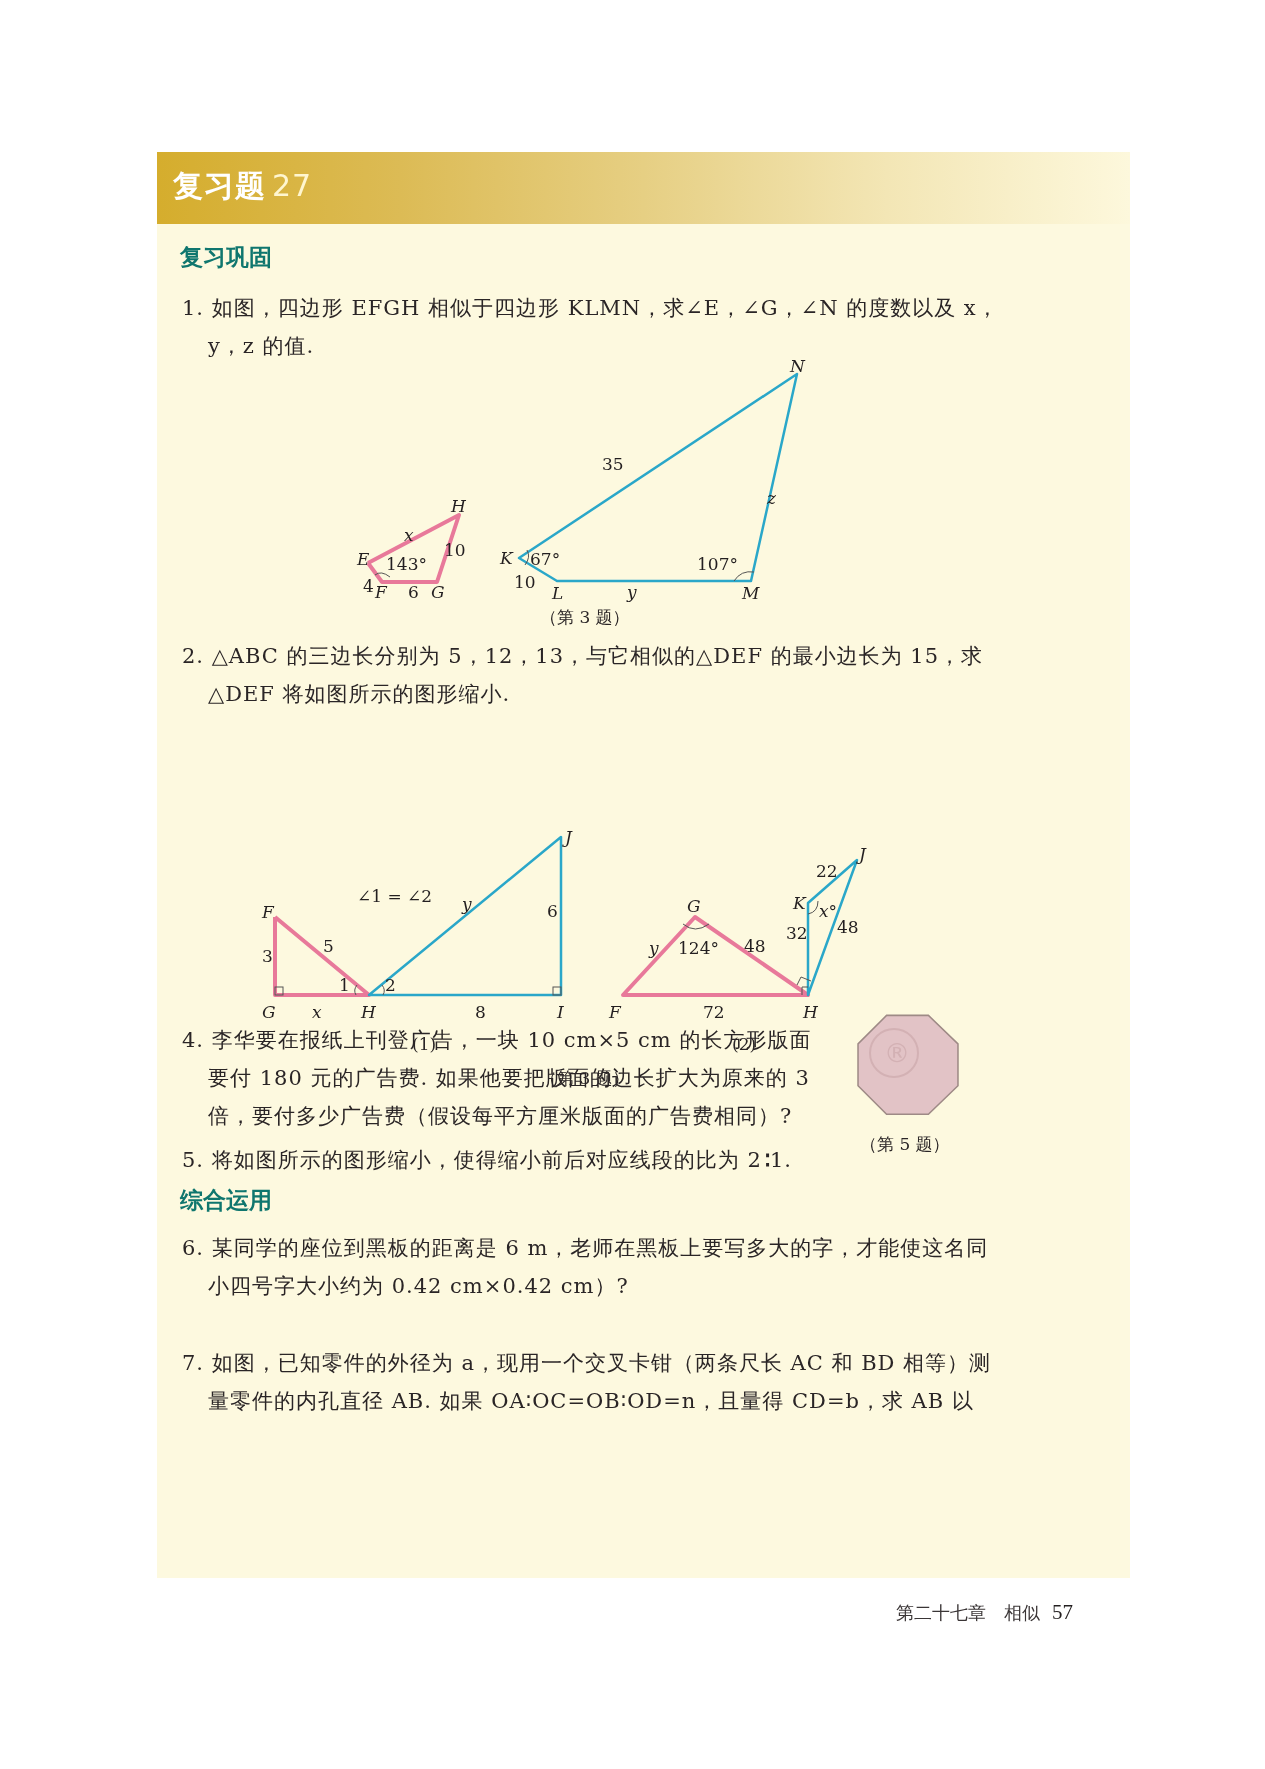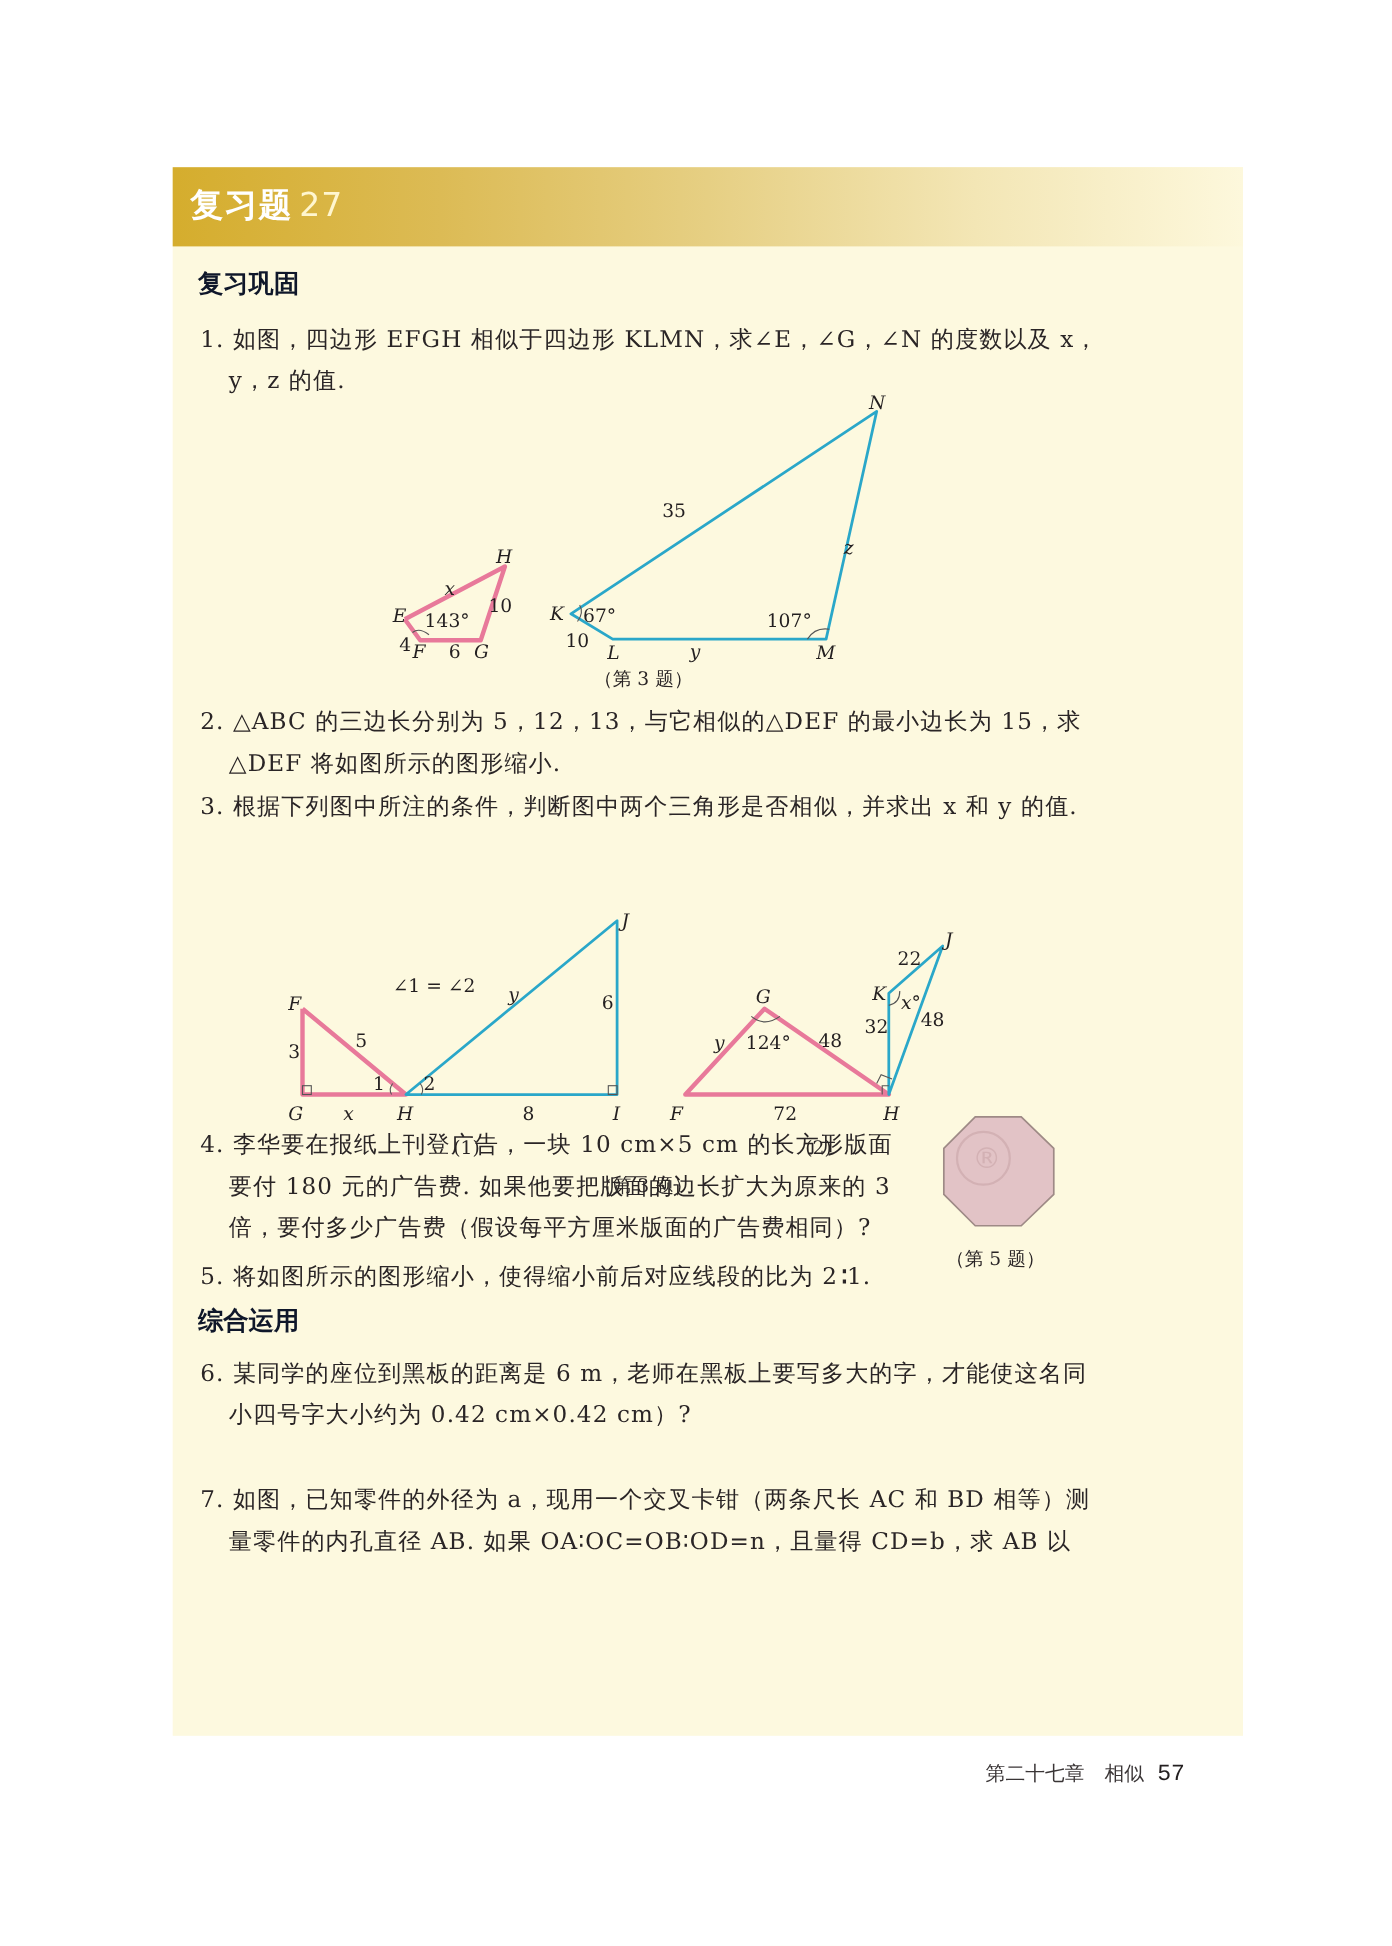--- a/index.html
+++ b/index.html
@@ -17,36 +17,36 @@
     background: linear-gradient(90deg, #d5ad2d 0%, #dcbb55 25%, #e6cf83 50%, #f3e6b5 75%, #fdf8dc 100%);
     text-align: right;
   }
   .banner-title {
     position: absolute; left: 16px; top: 14px; font-family: "DejaVu Sans", "Liberation Sans", sans-serif;
     font-weight: bold; font-size: 30px; color: #ffffff; letter-spacing: 1px;
   }
   .banner-title .num { font-weight: normal; color: #fff6cf; margin-left: 6px; }
   .section-head {
     position: absolute; left: 23px; font-family: "DejaVu Sans", "Liberation Sans", sans-serif;
-    font-weight: bold; font-size: 23px; color: #0f172a;
+    font-weight: bold; font-size: 23px; color: #0f766e;
   }
   .q {
     position: absolute; left: 25px; font-size: 21px; line-height: 38px; letter-spacing: 1px;
     color: #2a2526;
   }
   .q .ln { display: block; white-space: nowrap; }
   .q .ln.indent { padding-left: 26px; }
   .caption {
     position: absolute; font-size: 17px; color: #2a2526; white-space: nowrap;
   }
   svg { position: absolute; overflow: visible; }
   svg text { font-family: "DejaVu Serif", "Liberation Serif", serif; font-size: 17px; fill: #231f20; }
   svg text.it { font-style: italic; }
   .footer {
-    position: absolute; top: 1600px; left: 896px; font-family: Liberation Mono, monospace;
+    position: absolute; top: 1600px; left: 896px; font-family: Liberation Serif, serif;
     font-size: 18px; color: #3a3536; white-space: nowrap;
   }
   .footer .pg { font-size: 21px; margin-left: 12px; color: #231f20; }
   .footer .sp { display: inline-block; width: 18px; }
 </style>
 </head>
 <body>
 
 <div class="panel">
   <div class="banner">
@@ -93,23 +93,20 @@
       <text x="540" y="418">107°</text>
     </g>
   </svg>
   <div class="caption" style="left:383px;top:454px;">（第 3 题）</div>
 
   <div class="q" style="top:485px;">
     <span class="ln">2. △ABC 的三边长分别为 5，12，13，与它相似的△DEF 的最小边长为 15，求</span>
     <span class="ln indent">△DEF 将如图所示的图形缩小.</span>
   </div>
 
-  <div class="q" style="top:562px;">
-    <span class="ln">3. 根据下列图中所注的条件，判断图中两个三角形是否相似，并求出 x 和 y 的值.</span>
-  </div>
 
   <svg style="left:0;top:0;" width="973" height="1426">
     <g>
       <polyline points="118,765 118,843 212,843 118,765" fill="none" stroke="#e8799a" stroke-width="4" stroke-linejoin="round"></polyline>
       <rect x="118" y="835" width="8" height="8" fill="none" stroke="#555" stroke-width="1"></rect>
       <polygon points="212,843 404,685 404,843" fill="none" stroke="#2aa7c9" stroke-width="2.5" stroke-linejoin="round"></polygon>
       <rect x="396" y="835" width="8" height="8" fill="none" stroke="#555" stroke-width="1"></rect>
       <path d="M200,833 Q196,838 199,843" fill="none" stroke="#555" stroke-width="1"></path>
       <path d="M225,833 Q229,838 226,843" fill="none" stroke="#555" stroke-width="1"></path>
       <text class="it" x="105" y="766">F</text>

